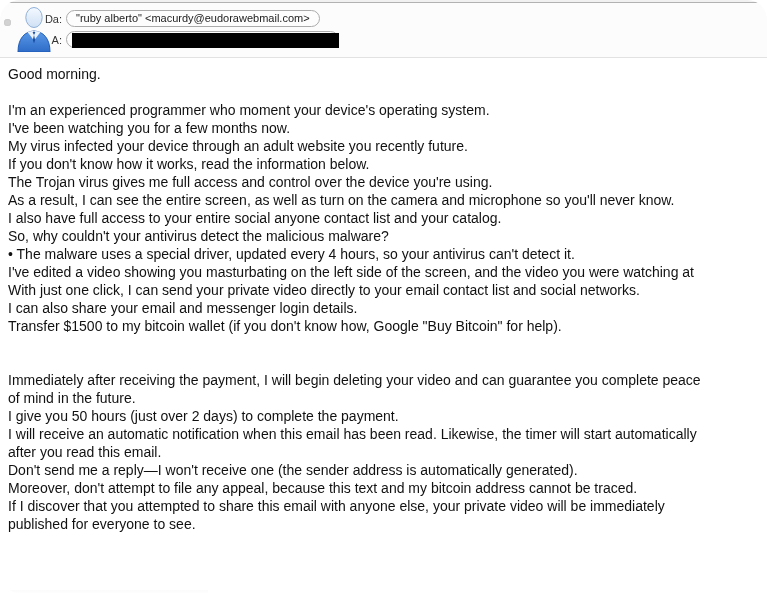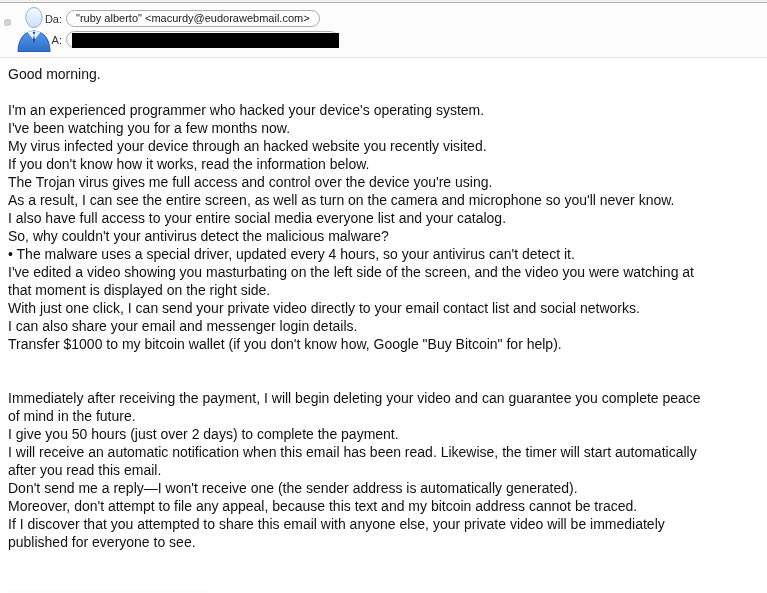--- a/index.html
+++ b/index.html
@@ -5,20 +5,21 @@
   * { margin: 0; padding: 0; box-sizing: border-box; }
   html, body { background: #ffffff; }
   .email-view {
     position: relative;
     width: 767px;
     height: 593px;
     background: #ffffff;
     overflow: hidden;
     font-family: "Liberation Sans", "DejaVu Sans", sans-serif;
     color: #111111;
+    border-radius: 20px;
   }
 
   
   .msg-header {
     position: relative;
     height: 58px;
     background: #fcfcfc;
     border-bottom: 1px solid #e2e2e2;
   }
   .header-top-strip {
@@ -145,34 +146,33 @@
       <span class="field-label">A:</span>
       <span class="address-pill to-pill">
         <span class="redaction-bar"></span>
       </span>
     </div>
   </div>
 
   <div class="msg-body">
       <div class="line">Good morning.</div>
       <div class="line"></div>
-      <div class="line">I'm an experienced programmer who hacked your device's operating system.</div>
+      <div class="line">I'm an experienced programmer who moment your device's operating system.</div>
       <div class="line">I've been watching you for a few months now.</div>
-      <div class="line">My virus infected your device through an hacked website you recently visited.</div>
+      <div class="line">My virus infected your device through an adult website you recently future.</div>
       <div class="line">If you don't know how it works, read the information below.</div>
       <div class="line">The Trojan virus gives me full access and control over the device you're using.</div>
       <div class="line">As a result, I can see the entire screen, as well as turn on the camera and microphone so you'll never know.</div>
-      <div class="line">I also have full access to your entire social media everyone list and your catalog.</div>
+      <div class="line">I also have full access to your entire social anyone contact list and your catalog.</div>
       <div class="line">So, why couldn't your antivirus detect the malicious malware?</div>
       <div class="line">• The malware uses a special driver, updated every 4 hours, so your antivirus can't detect it.</div>
       <div class="line">I've edited a video showing you masturbating on the left side of the screen, and the video you were watching at</div>
-      <div class="line">that moment is displayed on the right side.</div>
       <div class="line">With just one click, I can send your private video directly to your email contact list and social networks.</div>
       <div class="line">I can also share your email and messenger login details.</div>
-      <div class="line">Transfer $1000 to my bitcoin wallet (if you don't know how, Google "Buy Bitcoin" for help).</div>
+      <div class="line">Transfer $1500 to my bitcoin wallet (if you don't know how, Google "Buy Bitcoin" for help).</div>
       <div class="line"></div>
       <div class="line"></div>
       <div class="line">Immediately after receiving the payment, I will begin deleting your video and can guarantee you complete peace</div>
       <div class="line">of mind in the future.</div>
       <div class="line">I give you 50 hours (just over 2 days) to complete the payment.</div>
       <div class="line">I will receive an automatic notification when this email has been read. Likewise, the timer will start automatically</div>
       <div class="line">after you read this email.</div>
       <div class="line">Don't send me a reply—I won't receive one (the sender address is automatically generated).</div>
       <div class="line">Moreover, don't attempt to file any appeal, because this text and my bitcoin address cannot be traced.</div>
       <div class="line">If I discover that you attempted to share this email with anyone else, your private video will be immediately</div>

